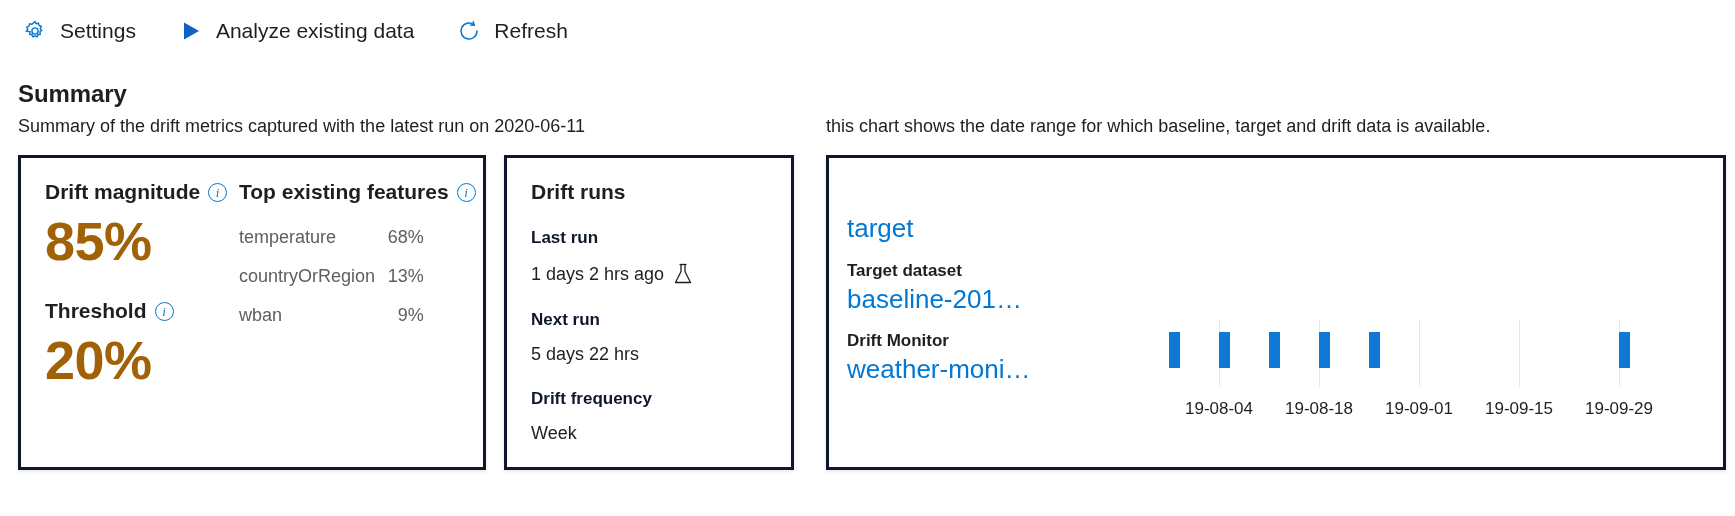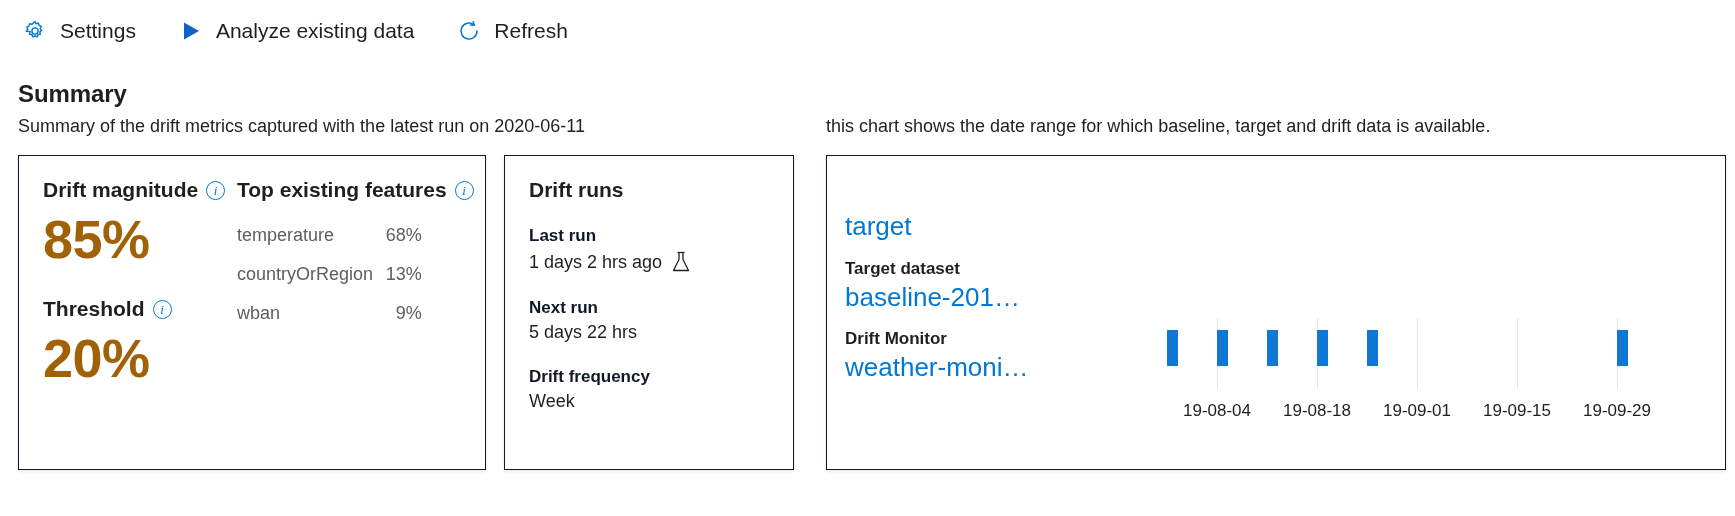--- a/index.html
+++ b/index.html
@@ -62,21 +62,21 @@
     font-size: 18px;
     color: #201f1e;
     margin: 8px 0 13px 0;
   }
 
   
   .cards-row { display: flex; gap: 18px; margin-top: 18px; }
 
   .card {
     background: #ffffff;
-    border: 1px solid #0f172a;
+    border: 3px solid #0f172a;
     box-shadow: 0 1.6px 3.6px rgba(0,0,0,0.10), 0 0.3px 0.9px rgba(0,0,0,0.09);
     height: 315px;
     position: relative;
   }
   .card-summary   { width: 468px; flex: 0 0 468px; padding: 22px 24px; }
   .card-driftruns { width: 290px; flex: 0 0 290px; padding: 22px 24px; }
   .card-timeseries{ width: 900px; flex: 0 0 900px; padding: 22px 0 22px 0; }
 
   
   .summary-grid { display: flex; }
@@ -111,21 +111,21 @@
     display: flex; justify-content: space-between;
     font-size: 18px; color: #605e5c;
     padding: 9px 0;
     padding-right: 52px;
   }
   .threshold-block { margin-top: 28px; }
 
   
   .dr-title { font-size: 21px; font-weight: bold; margin-bottom: 14px; }
   .dr-label { font-size: 17px; font-weight: bold; color: #0f172a; margin-top: 24px; }
-  .dr-value { font-size: 18px; color: #201f1e; margin-top: 4px; display: flex; align-items: center; gap: 8px; }
+  .dr-value { font-size: 18px; color: #201f1e; margin-top: 14px; display: flex; align-items: center; gap: 8px; }
   .dr-gap { margin-top: 24px; }
   .flask-icon { width: 22px; height: 24px; color: #201f1e; flex: 0 0 auto; }
 
   
   .ts-inner { display: flex; height: 100%; padding-left: 18px; }
   .ts-labels { width: 200px; flex: 0 0 200px; padding-top: 30px; }
   .ts-key { font-size: 17px; font-weight: bold; color: #201f1e; }
   .ts-link {
     font-size: 26px; color: #0078d4; cursor: pointer;
     margin: 2px 0 16px 0; white-space: nowrap;

